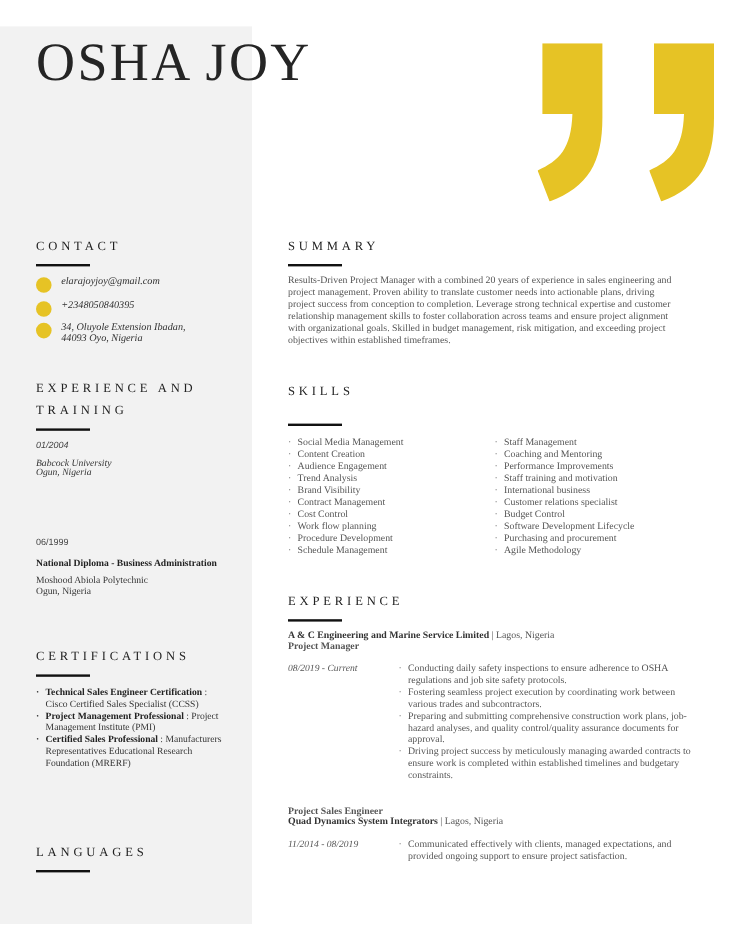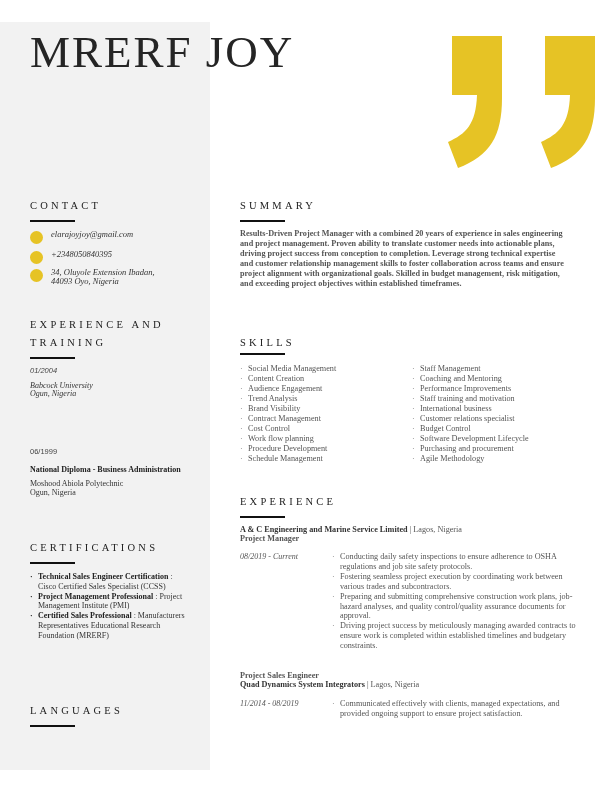--- a/index.html
+++ b/index.html
@@ -37,39 +37,39 @@
     .edu .deg { font-weight: bold; color: #222; margin-top: 9px; }
     .edu .school { margin-top: 6px; }
 
     
     .certs { position: absolute; left: 30px; top: 572px; width: 160px; font-size: 8px; line-height: 9.8px; color: #333; list-style: none; }
     .certs li { position: relative; padding-left: 8px; }
     .certs li::before { content: "·"; position: absolute; left: 0; top: 0; font-weight: bold; }
     .certs b { color: #222; }
 
     
-    .summary { position: absolute; left: 240px; top: 229px; width: 330px; font-size: 8.2px; line-height: 9.9px; color: #555; font-weight: bold; }
+    .summary { position: absolute; left: 240px; top: 229px; width: 330px; font-size: 8.2px; line-height: 9.9px; color: #555; }
     .skills { position: absolute; top: 364px; list-style: none; font-size: 8.2px; line-height: 10px; color: #555; }
     .skills li { position: relative; padding-left: 8px; white-space: nowrap; }
     .skills li::before { content: "·"; position: absolute; left: 0; top: 0; color: #777; }
 
     .job-title { position: absolute; left: 240px; font-size: 8.2px; line-height: 8.8px; color: #555; font-weight: bold; white-space: nowrap; }
     .job-title .co { color: #333; }
     .job-title .loc { font-weight: normal; color: #555; }
     .job-dates { position: absolute; left: 240px; font-size: 8px; font-style: italic; color: #555; line-height: 10px; white-space: nowrap; }
     .job-bullets { position: absolute; left: 332px; width: 250px; list-style: none; font-size: 8.2px; line-height: 9.9px; color: #555; }
     .job-bullets li { position: relative; padding-left: 8px; }
     .job-bullets li::before { content: "·"; position: absolute; left: 0; top: 0; color: #777; }
   </style>
 </head>
 <body>
 
 <div class="sidebar"></div>
 
-<h1 class="name">MRERF JOY</h1>
+<h1 class="name">OSHA JOY</h1>
 
 <div class="quote" style="left:448px;">
   <svg viewBox="0 0 62 132">
       <path d="M4 0 H54 V62 C54 100 42 120 10 132 L0 106 C18 98 28 88 29 59 H4 Z" fill="#e6c325"></path>
     </svg>
 </div>
 <div class="quote" style="left:541px;">
   <svg viewBox="0 0 62 132">
       <path d="M4 0 H54 V62 C54 100 42 120 10 132 L0 106 C18 98 28 88 29 59 H4 Z" fill="#e6c325"></path>
     </svg>
@@ -121,21 +121,21 @@
   <li><b>Certified Sales Professional</b><span> : Manufacturers Representatives Educational Research Foundation (MRERF)</span></li>
 </ul>
 
 <div class="sec-title" style="left:30px; top:702px;">LANGUAGES</div>
 <div class="rule" style="left:30px; top:725px;"></div>
 
 <div class="sec-title" style="left:240px; top:197px;">SUMMARY</div>
 <div class="rule" style="left:240px; top:220px;"></div>
 <p class="summary">Results-Driven Project Manager with a combined 20 years of experience in sales engineering and project management. Proven ability to translate customer needs into actionable plans, driving project success from conception to completion. Leverage strong technical expertise and customer relationship management skills to foster collaboration across teams and ensure project alignment with organizational goals. Skilled in budget management, risk mitigation, and exceeding project objectives within established timeframes.</p>
 
-<div class="sec-title" style="left:240px; top:334px;text-align:right;">SKILLS</div>
+<div class="sec-title" style="left:240px; top:318px;text-align:right;">SKILLS</div>
 <div class="rule" style="left:240px; top:353px;"></div>
 <ul class="skills" style="left:240px;">
   <li>Social Media Management</li>
   <li>Content Creation</li>
   <li>Audience Engagement</li>
   <li>Trend Analysis</li>
   <li>Brand Visibility</li>
   <li>Contract Management</li>
   <li>Cost Control</li>
   <li>Work flow planning</li>

